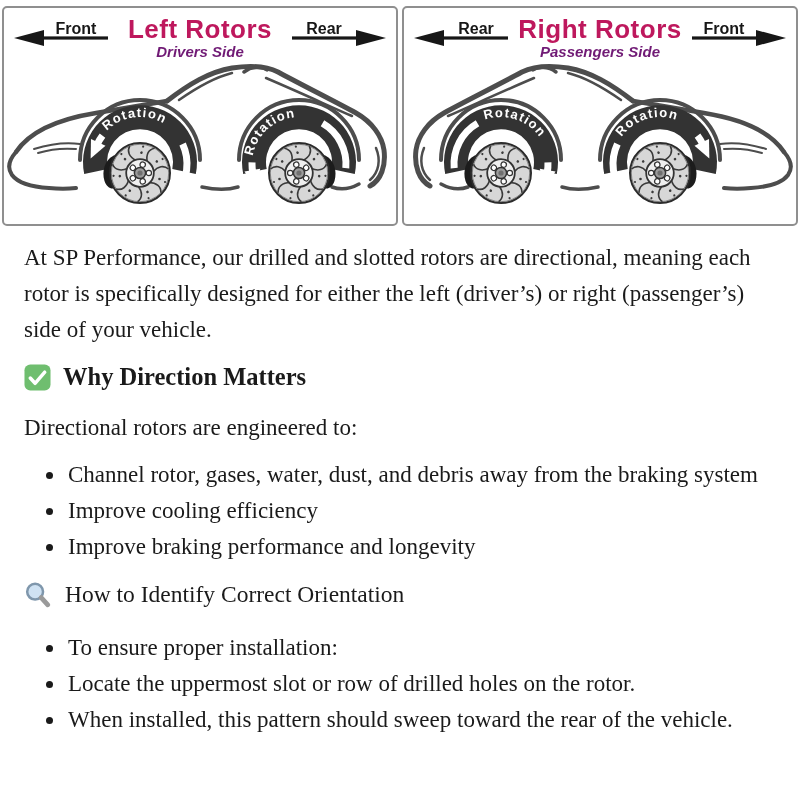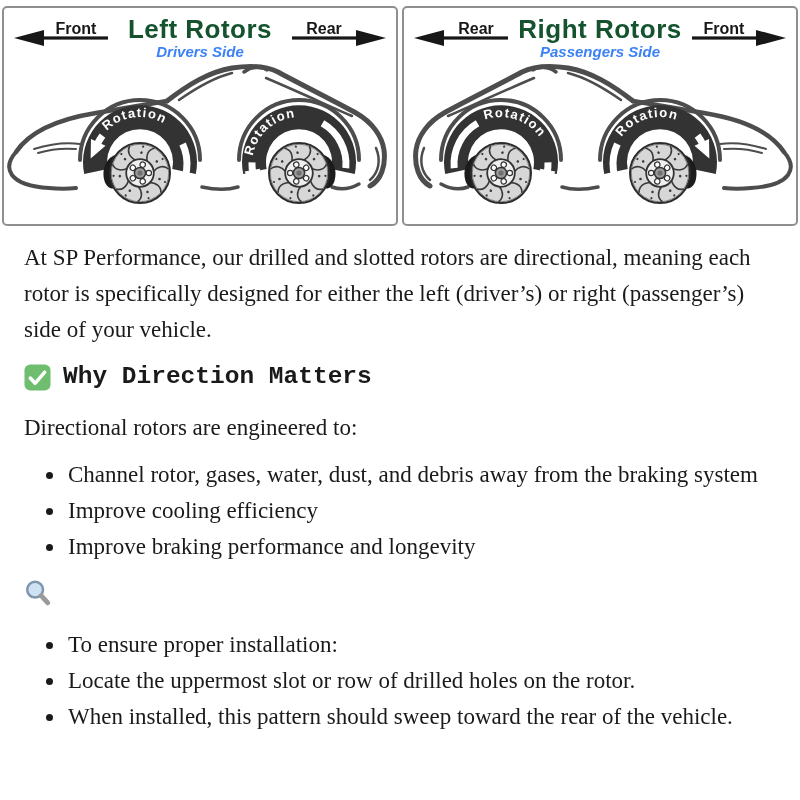--- a/index.html
+++ b/index.html
@@ -15,43 +15,43 @@
     flex:1; height:220px; border:2.5px solid #8f8f8f; border-radius:5px;
     background:#fff; overflow:hidden; position:relative;
   }
   .panel-header {
     display:flex; align-items:flex-start; justify-content:space-between;
     padding:6px 10px 0 10px; height:48px;
   }
   .titles { text-align:center; flex:1; line-height:1.05; margin-top:2px; }
   .panel-title {
     font-family:"Liberation Sans", sans-serif; font-weight:bold;
-    font-size:26px; letter-spacing:0.5px; color:#14532d;
+    font-size:26px; letter-spacing:0.5px; color:#be185d;
   }
   .panel-subtitle {
     font-family:"Liberation Sans", sans-serif; font-weight:bold; font-style:italic;
-    font-size:15px; color:#3b82f6; margin-top:1px;
+    font-size:15px; color:#701a75; margin-top:1px;
   }
   .dir-arrow { width:96px; height:30px; flex:0 0 auto; margin-top:4px; }
   .dir-arrow text {
     font-family:"Liberation Sans", sans-serif; font-weight:bold; font-size:16px; fill:#171717;
   }
   .dir-arrow .shape { fill:#171717; }
   .car-svg { position:absolute; left:0; top:48px; width:100%; height:170px; }
   .rot-text { font-family:"Liberation Sans", sans-serif; font-weight:bold; font-size:13px;
     fill:#ffffff; letter-spacing:1.2px; }
   
   .content { padding:12px 24px 0 24px; max-width:800px; }
   .content p, .content li { font-size:23px; line-height:36px; }
   .intro { margin-top:2px; max-width:744px; }
   .sec-heading {
     display:flex; align-items:center; gap:12px;
     margin-top:12px; font-size:23.5px; line-height:34px;
   }
-  .sec-heading.bold span { font-weight:bold; font-size:24.5px;font-family:Liberation Mono, monospace; }
+  .sec-heading.bold span { font-weight:bold; font-size:24.5px; }
   .check-icon { width:27px; height:27px; flex:0 0 auto; }
   .mag-icon { width:29px; height:29px; flex:0 0 auto; margin-top:2px; }
   .lead { margin-top:16px; }
   ul.bullets { margin:11px 0 0 0; padding-left:42px; list-style:disc; max-width:744px; }
   ul.bullets li { padding-left:2px; }
   ul.bullets.second { margin-top:19px; }
   .sec-heading.second { margin-top:12px; }
 </style>
 </head>
 <body>
@@ -267,20 +267,21 @@
   <li>Channel rotor, gases, water, dust, and debris away from the braking system</li>
       <li>Improve cooling efficiency</li>
       <li>Improve braking performance and longevity</li>
     </ul>
 
   <div class="sec-heading second">
     <svg class="mag-icon" viewBox="0 0 30 30">
       <circle cx="11.5" cy="11" r="8.2" fill="#CFE2F3" stroke="#7F97AC" stroke-width="2.6"></circle>
       <line x1="17.8" y1="17.2" x2="24.6" y2="24.6" stroke="#9a9a9a" stroke-width="5" stroke-linecap="round"></line>
     </svg>
+    <span>How to Identify Correct Orientation</span>
   </div>
 
   <ul class="bullets second">
 
   <li>To ensure proper installation:</li>
       <li>Locate the uppermost slot or row of drilled holes on the rotor.</li>
       <li>When installed, this pattern should sweep toward the rear of the vehicle.</li>
     </ul>
 </div>
 

